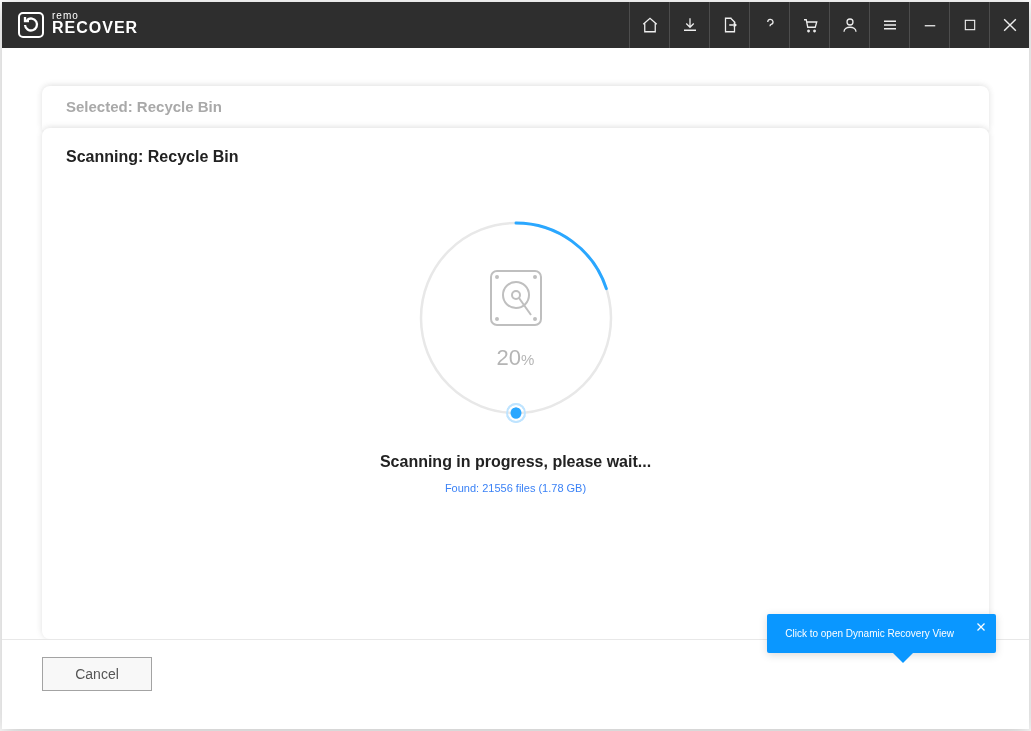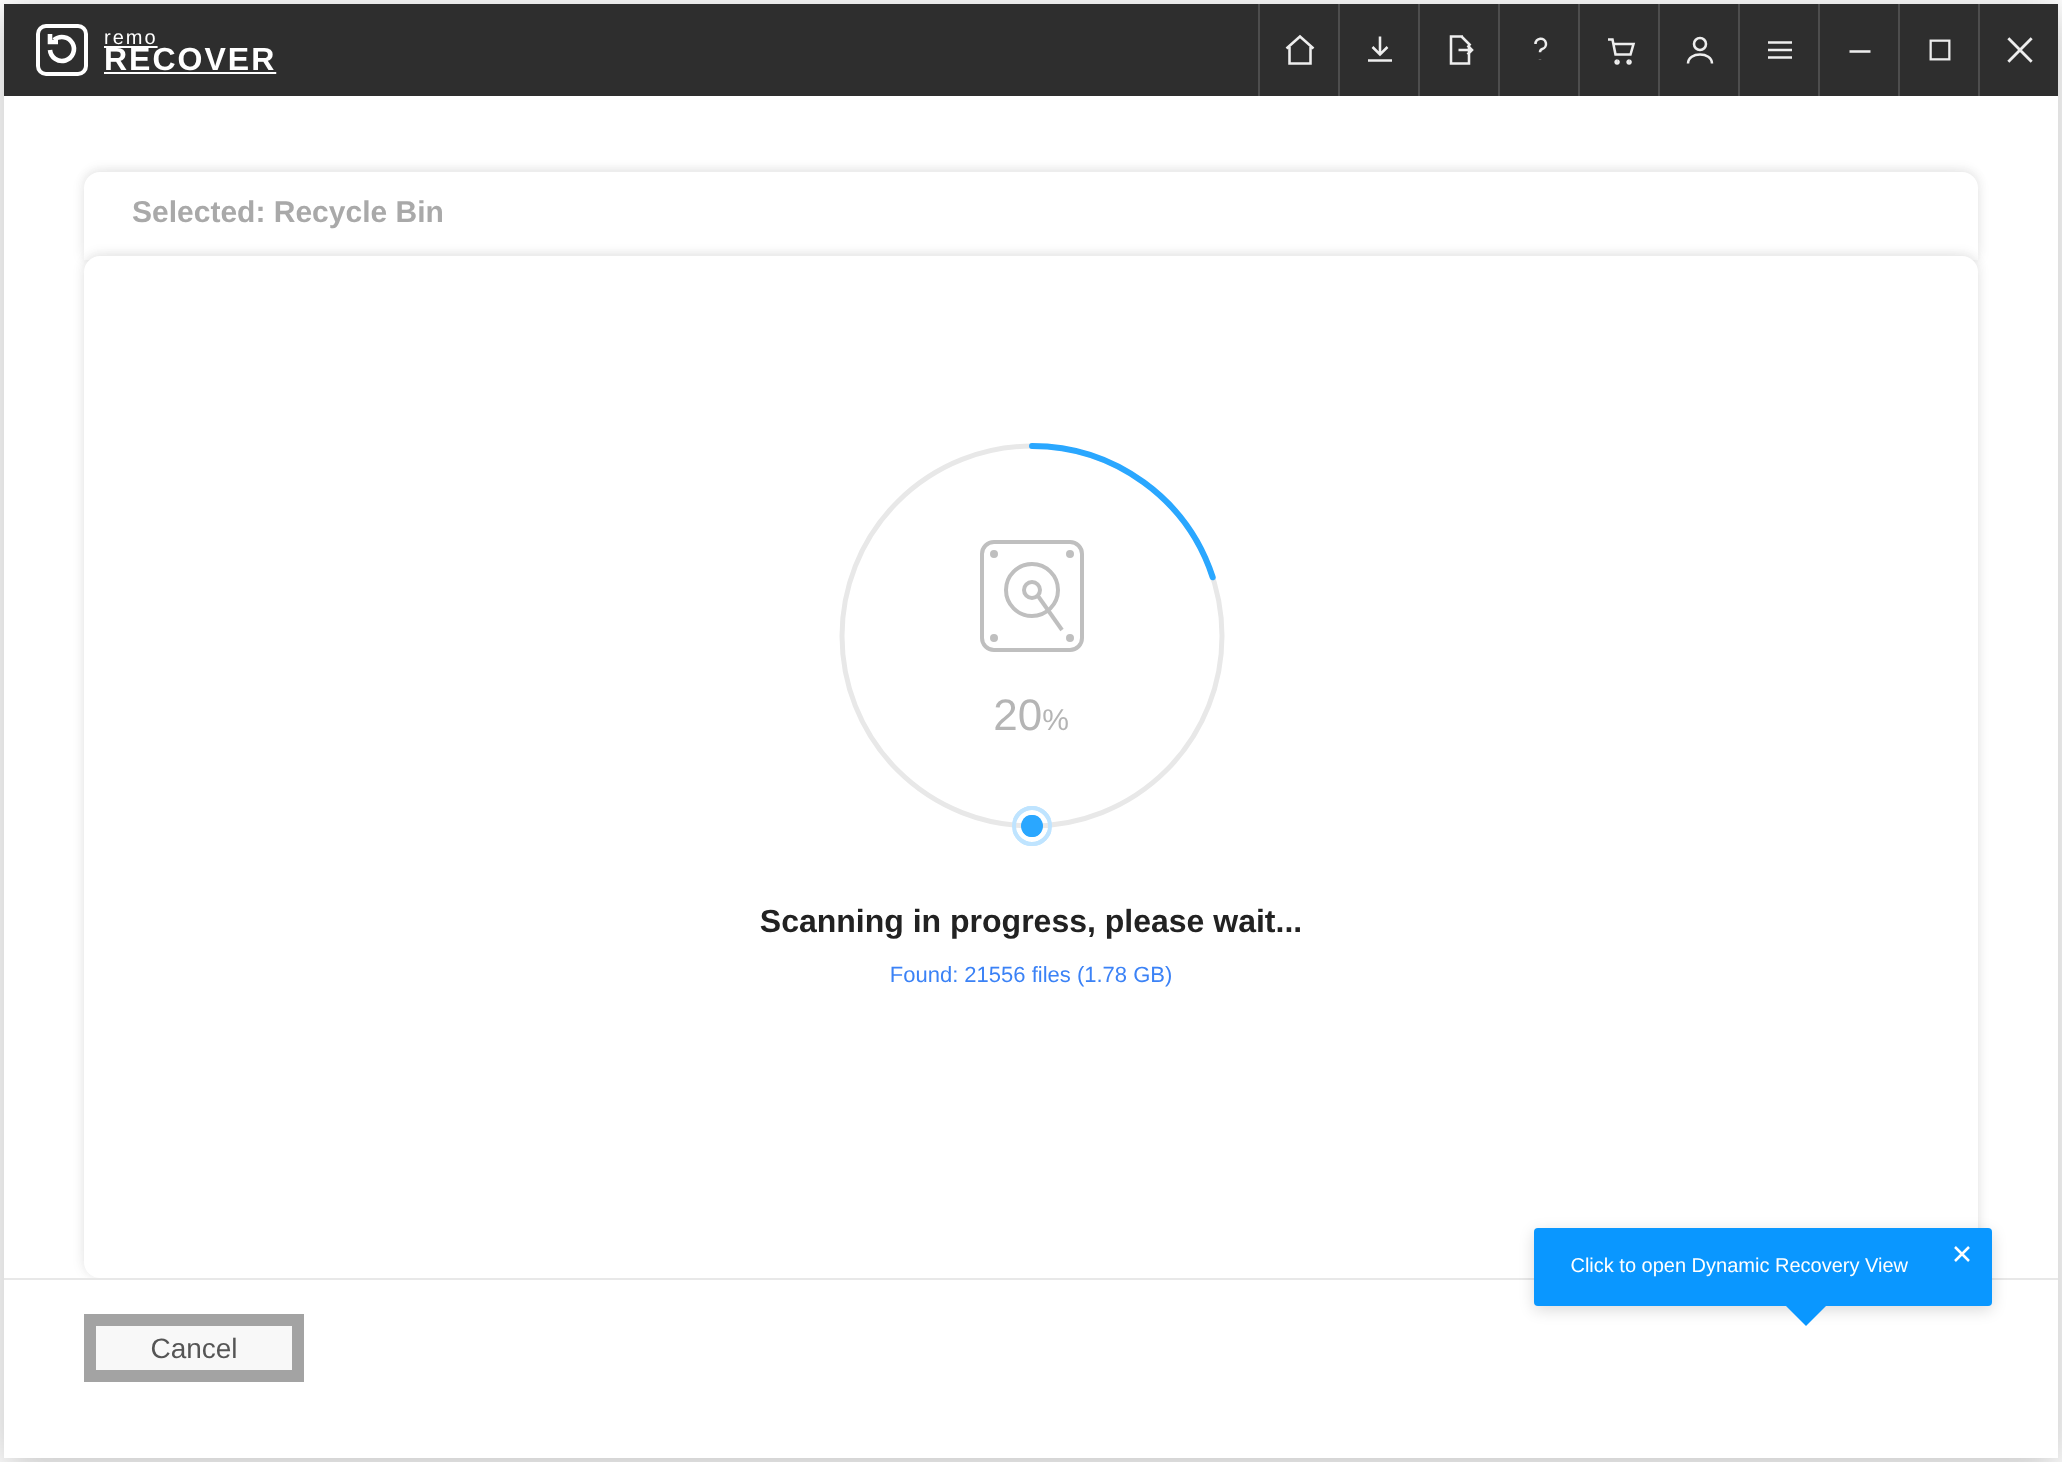--- a/index.html
+++ b/index.html
@@ -23,23 +23,22 @@
   .titlebar {
     background: #2e2e2e;
     height: 46px;
     display: flex;
     align-items: center;
     color: #fff;
     padding-left: 16px;
   }
   .logo-wrap {
     display: flex;
-    align-items: flex-end;
+    align-items: flex-start;
     gap: 8px;
-    text-decoration: underline;
   }
   .logo-icon svg { display:block; }
   .logo-text {
     font-family: Arial, sans-serif;
     line-height: 0.85;
     letter-spacing: 1px;
   }
   .logo-text .t1 { font-size: 10px; font-weight: 400; }
   .logo-text .t2 { font-size: 16px; font-weight: 700; }
   .titlebar-spacer { flex: 1; }
@@ -126,21 +125,21 @@
     position: absolute;
     left: 0; right: 0; bottom: 0;
     height: 90px;
     border-top: 1px solid #e8e8e8;
     background:#fff;
   }
   .btn {
     position: absolute;
     height: 34px;
     display:flex; align-items:center; justify-content:center;
-    border: 6px solid #a3a3a3;
+    border: 1px solid #a3a3a3;
     background: #f8f8f8;
     font-size: 14px; color: #555;
     cursor: pointer;
     gap: 8px;
   }
   .btn-cancel {
     left: 40px; bottom: 38px; width: 110px;
   }
   .btn-drv {
     right: 40px; bottom: 38px; width: 215px;
@@ -249,20 +248,21 @@
     </div>
   </div>
 
   <div class="app-body">
 
     <div class="panel-back">
       <span>Selected: Recycle Bin</span>
     </div>
 
     <div class="panel-front">
+      <div class="scanning-title">Scanning: Recycle Bin</div>
 
       <div class="progress-wrap">
         <svg width="210" height="210" viewBox="0 0 210 210">
           <circle cx="105" cy="105" r="95" fill="none" stroke="#e8e8e8" stroke-width="2.5"></circle>
 
           <path d="M105 10 A95 95 0 0 1 195.3 134.3" fill="none" stroke="#2aa7ff" stroke-width="3" stroke-linecap="round"></path>
           <circle cx="105" cy="200" r="5.5" fill="#2aa7ff"></circle>
           <circle cx="105" cy="200" r="9" fill="none" stroke="#bfe4ff" stroke-width="2"></circle>
         </svg>
 

